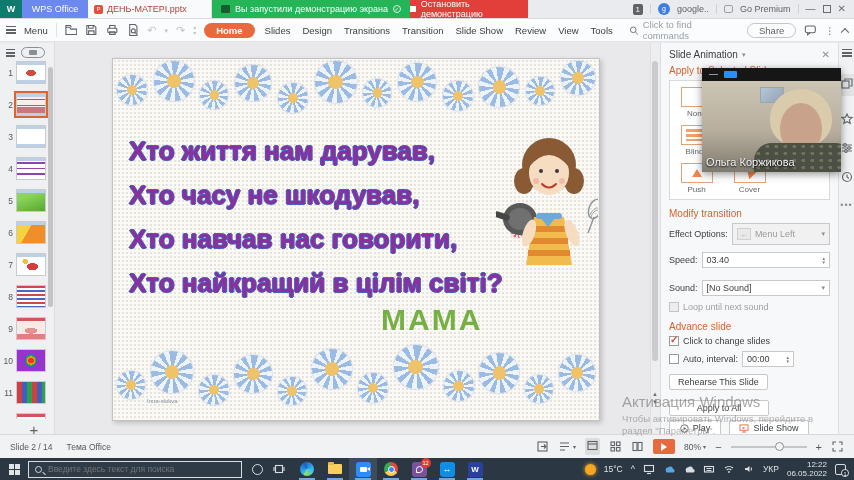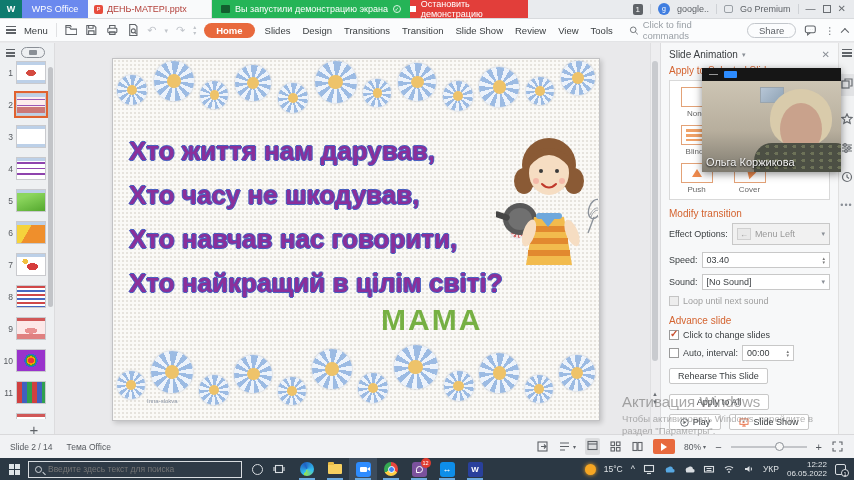--- a/index.html
+++ b/index.html
@@ -445,21 +445,21 @@
       <div class="tp-row" style="margin-top:3px">
         <span class="tp-lbl">Speed:</span>
         <span class="dd">
           <span>03.40</span>
           <span class="spin">
               <span>▴</span>
               <span>▾</span>
             </span>
         </span>
       </div>
-      <div class="tp-row" style="margin-top:2px">
+      <div class="tp-row" style="margin-top:8px">
         <span class="tp-lbl">Sound:</span>
         <span class="dd">
           <span>[No Sound]</span>
           <span class="caret">▾</span>
         </span>
       </div>
       <div class="tp-row" style="margin-top:2px;color:#a0a0a0">
         <span class="cb disabled"></span>
         <span>Loop until next sound</span>
       </div>

